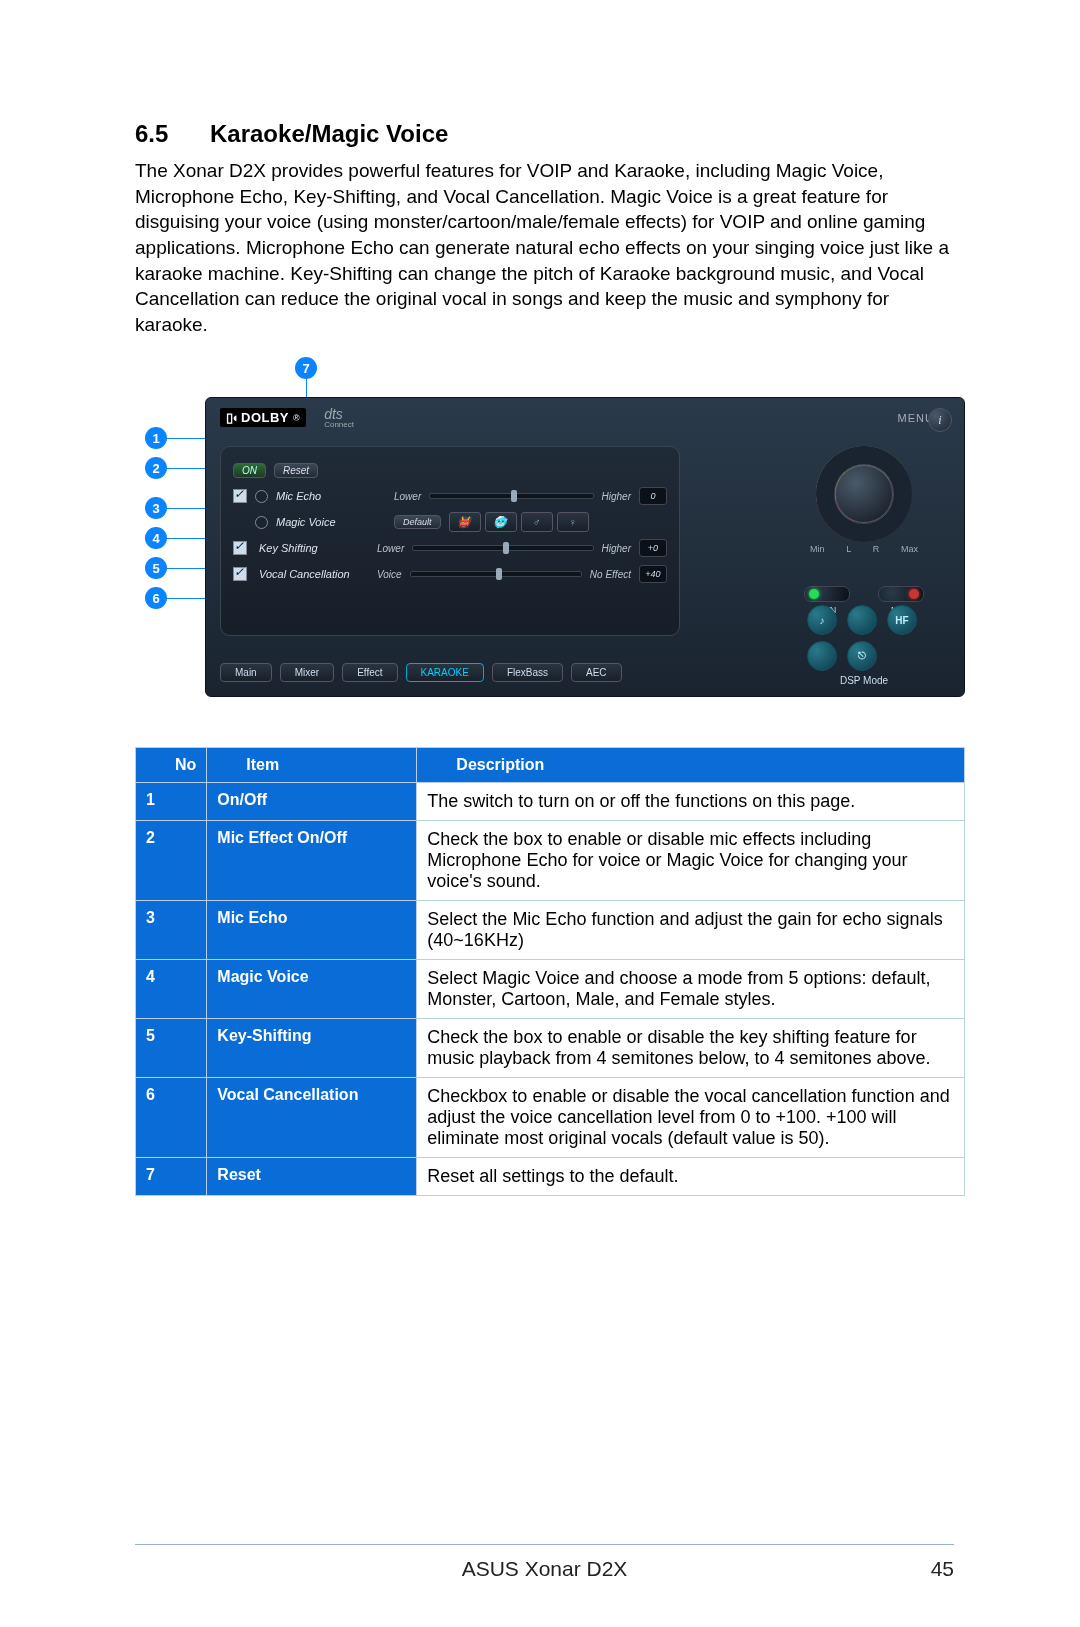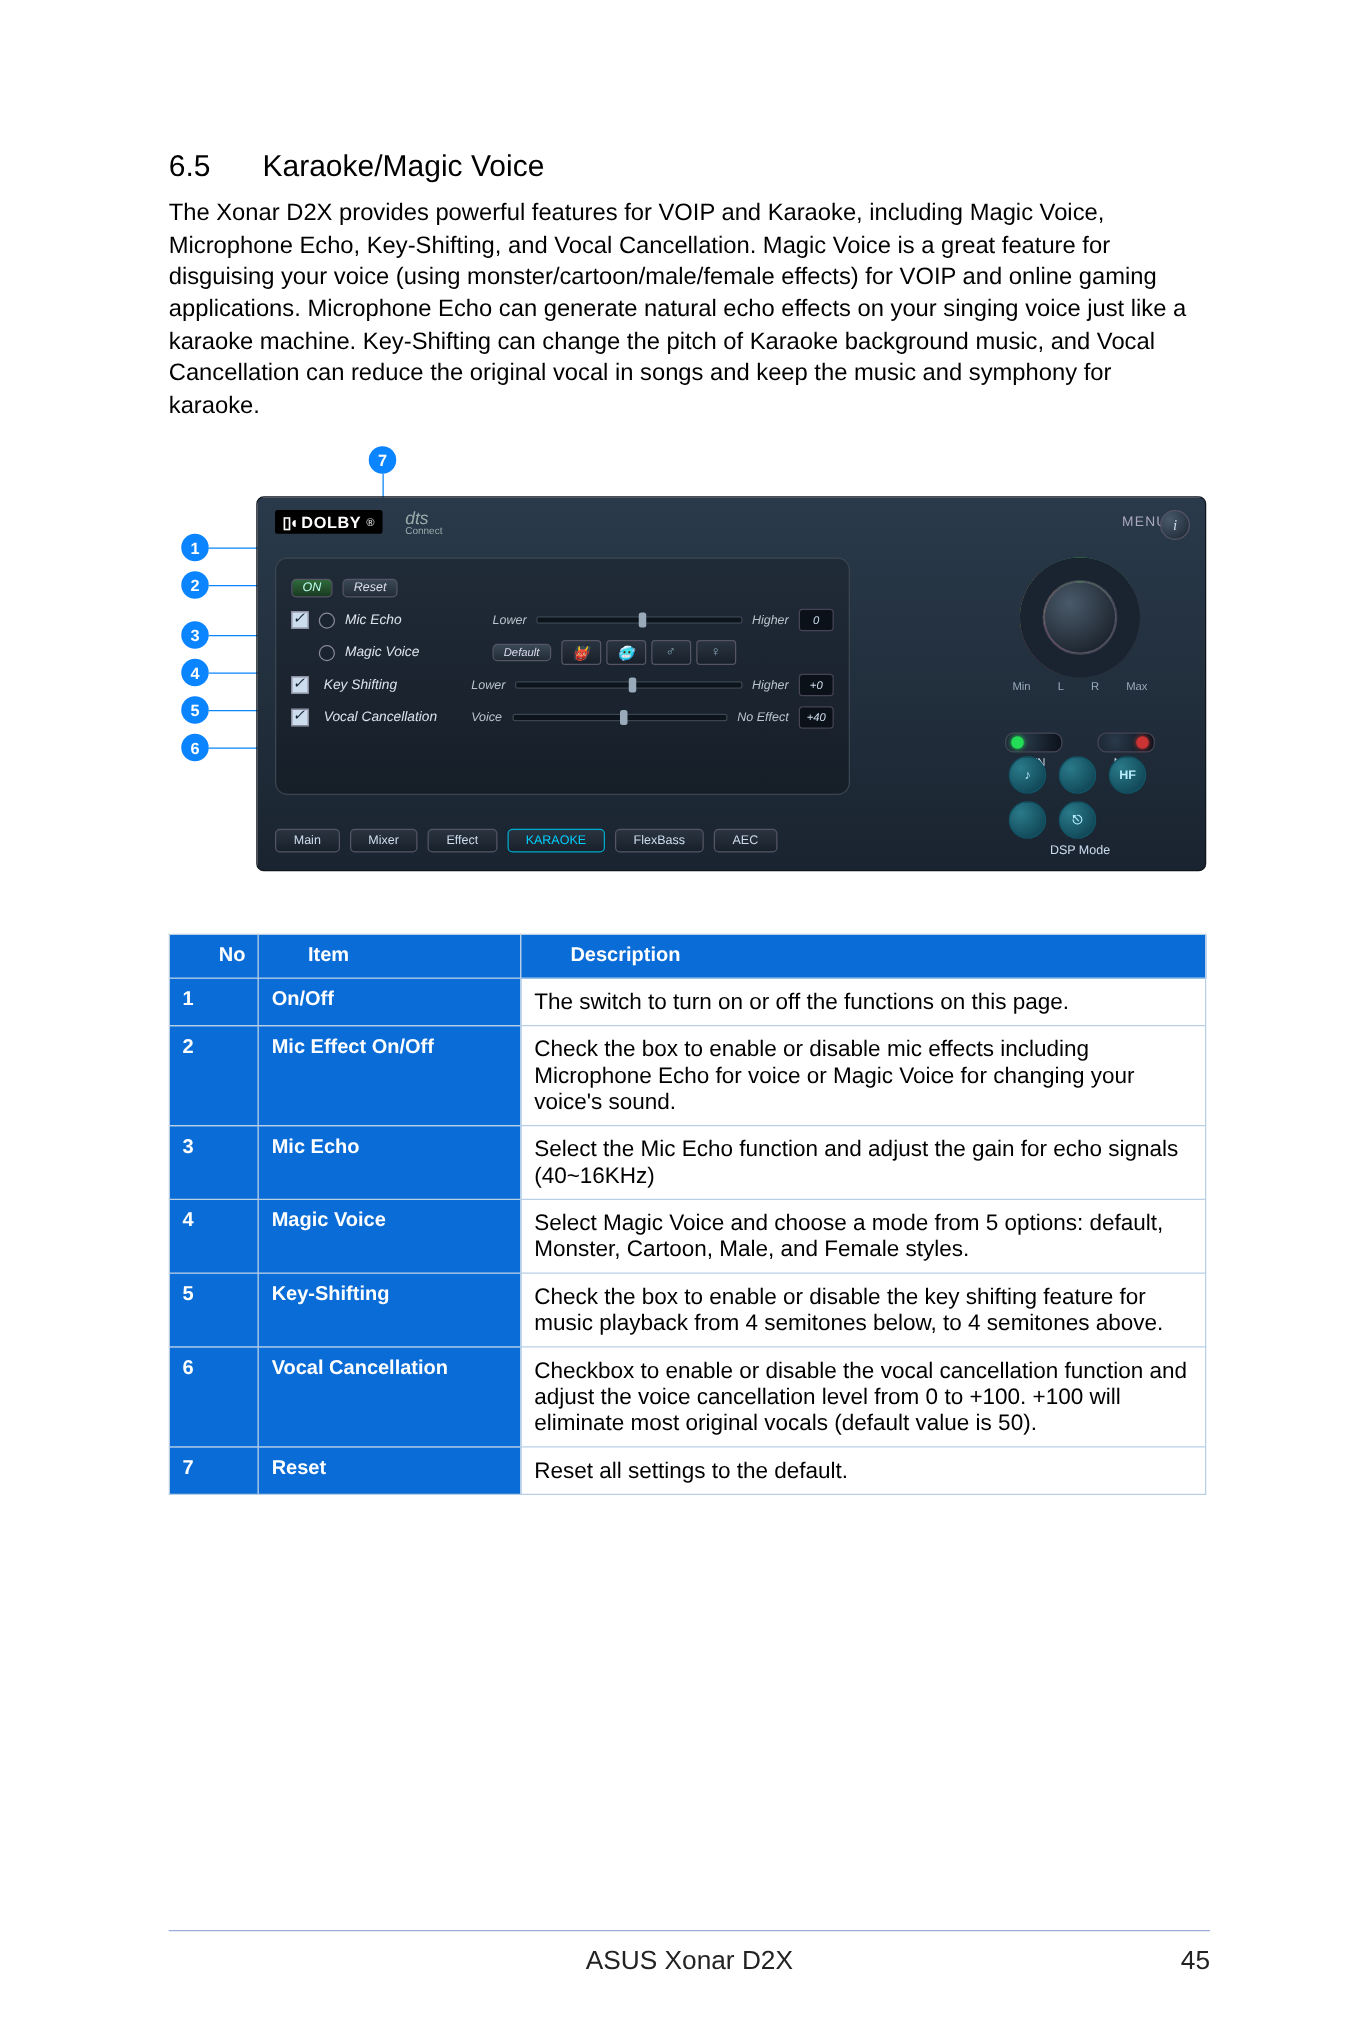--- a/index.html
+++ b/index.html
@@ -11,21 +11,21 @@
   }
   .page {
     width: 1080px;
     height: 1627px;
     position: relative;
     box-sizing: border-box;
     padding: 120px 115px 0 135px;
   }
   .section-heading {
     font-size: 24px;
-    font-weight: normal;
+    font-weight: bold;
     margin: 0 0 10px 0;
   }
   .section-heading .num { display:inline-block; width:75px; }
   .body-text {
     font-size: 19px;
     line-height: 1.35;
     margin: 0 0 20px 0;
   }
 
   
@@ -213,21 +213,21 @@
     color: #fff;
     font-weight: bold;
     font-size: 16px;
     white-space: nowrap;
   }
   table.ref col.cno { width: 44px; }
   table.ref col.citem { width: 210px; }
 
   .footer {
     position: absolute;
-    left: 135px; right: 112px; bottom: 70px;
+    left: 135px; right: 126px; bottom: 70px;
     border-top: 1px solid #9aaedd;
     padding-top: 12px;
     font-size: 21px;
     color: #222;
   }
   .footer .center { position:absolute; left:0; right:0; text-align:center; }
   .footer .pg { position:absolute; right:0; }
 </style>
 </head>
 <body>

